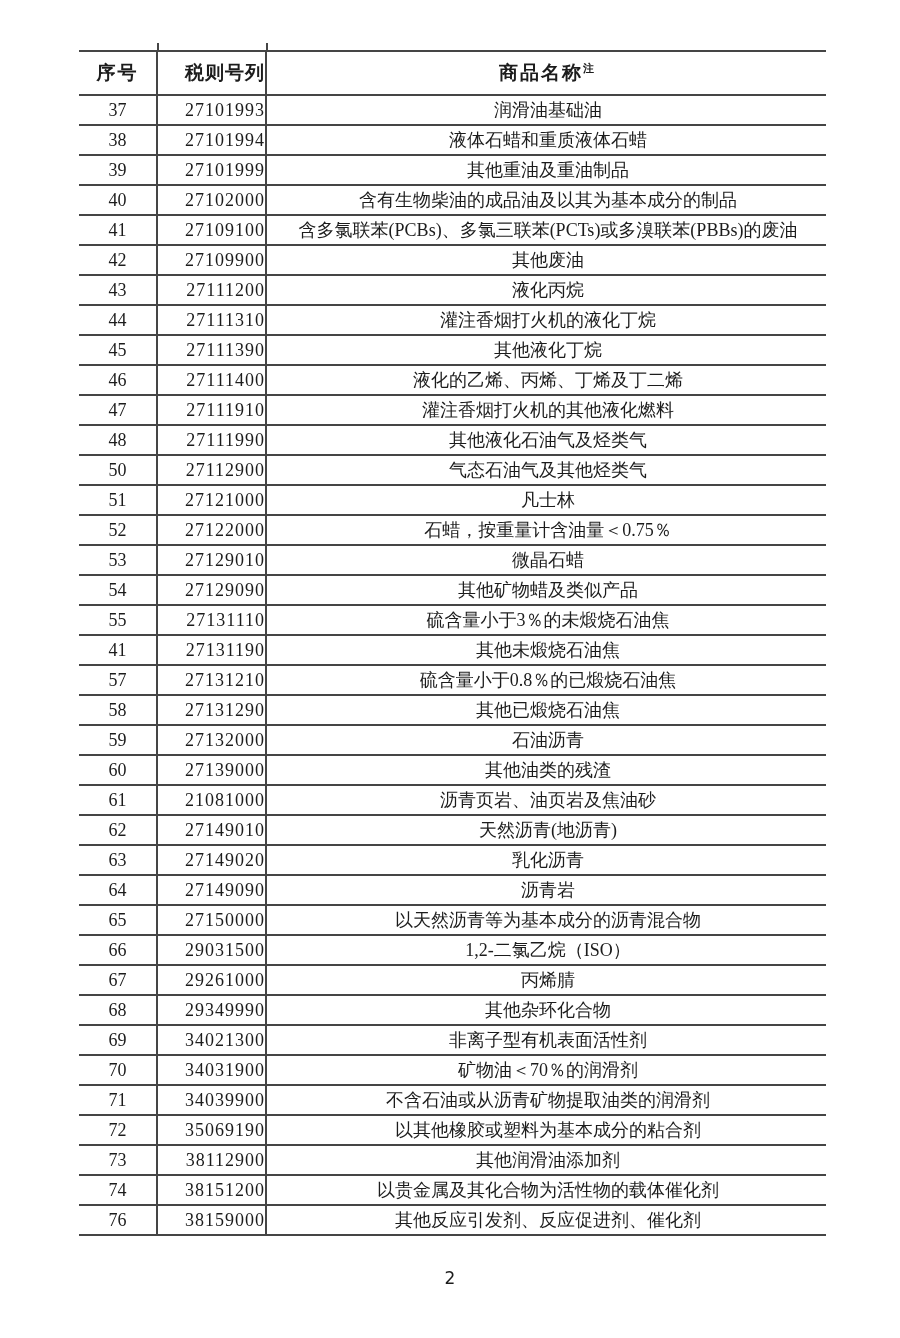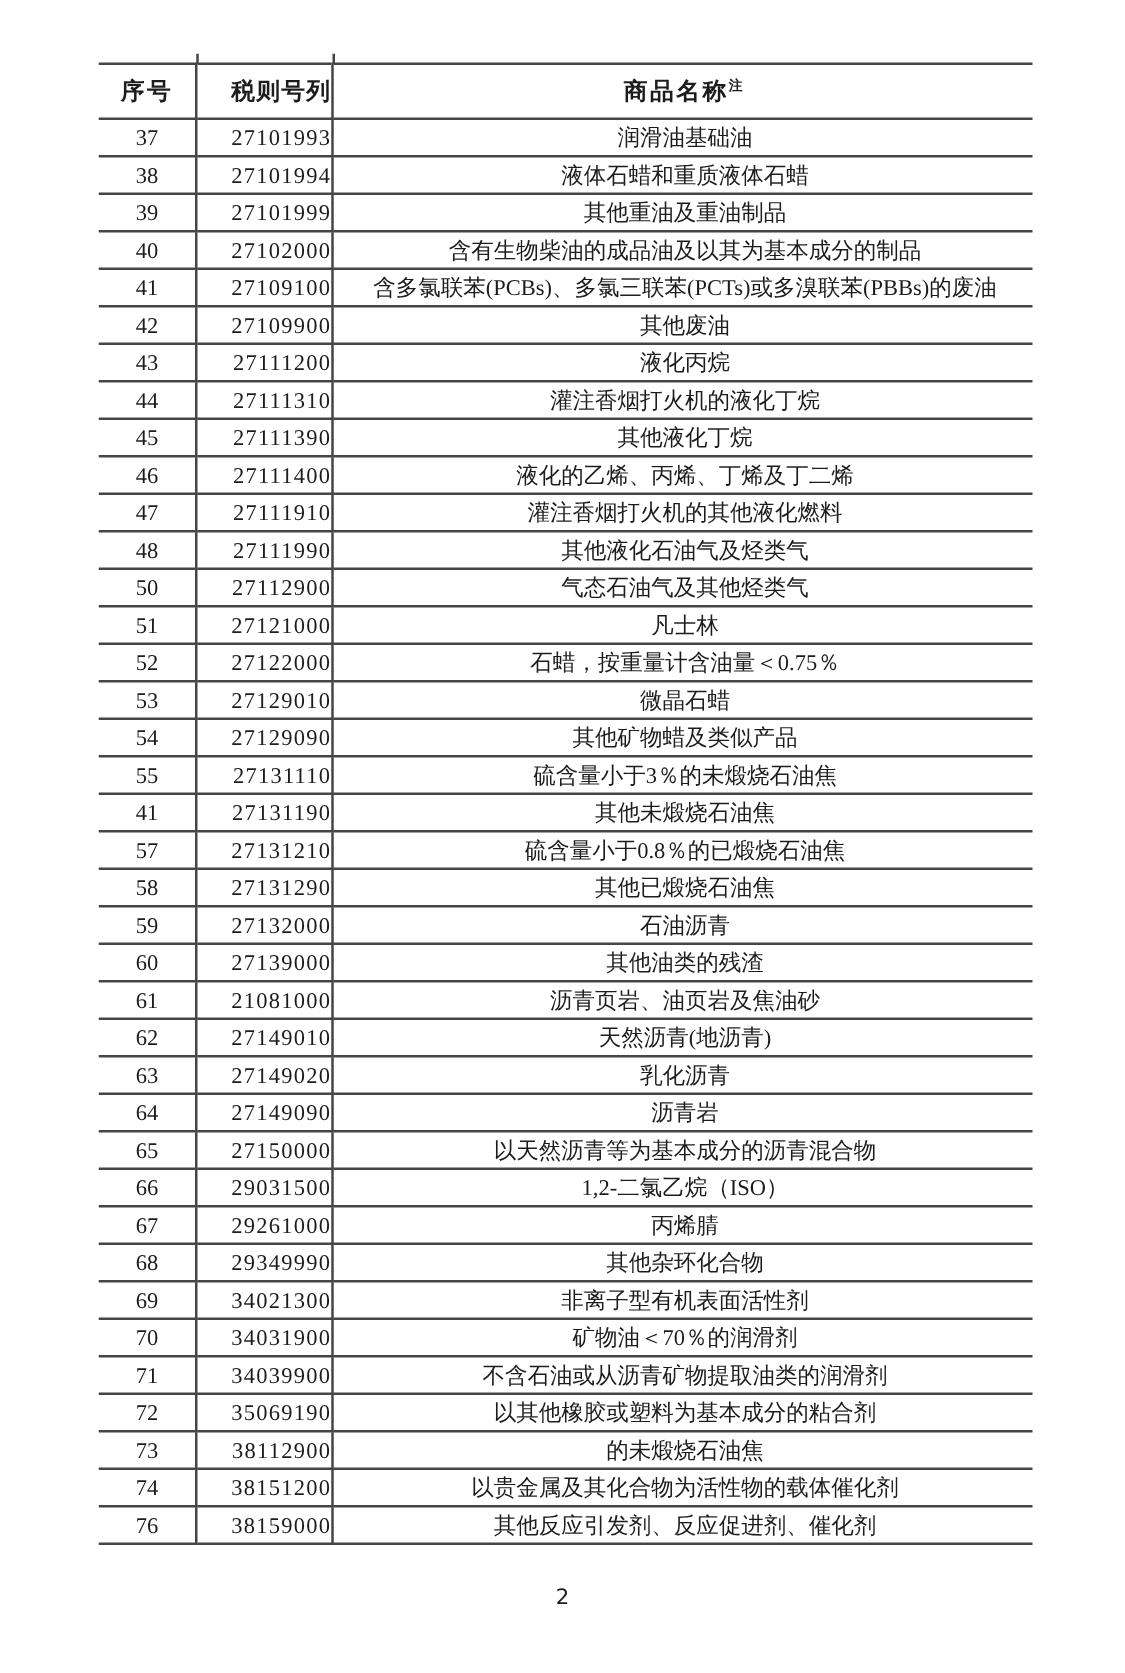--- a/index.html
+++ b/index.html
@@ -311,21 +311,21 @@
 
   <tr>
     <td class="cell-no">72</td>
     <td class="cell-code">35069190</td>
     <td class="cell-name">以其他橡胶或塑料为基本成分的粘合剂</td>
   </tr>
 
   <tr>
     <td class="cell-no">73</td>
     <td class="cell-code">38112900</td>
-    <td class="cell-name">的未煅烧石油焦</td>
+    <td class="cell-name">其他润滑油添加剂</td>
   </tr>
 
   <tr>
     <td class="cell-no">74</td>
     <td class="cell-code">38151200</td>
     <td class="cell-name">以贵金属及其化合物为活性物的载体催化剂</td>
   </tr>
 
 
   <tr>

